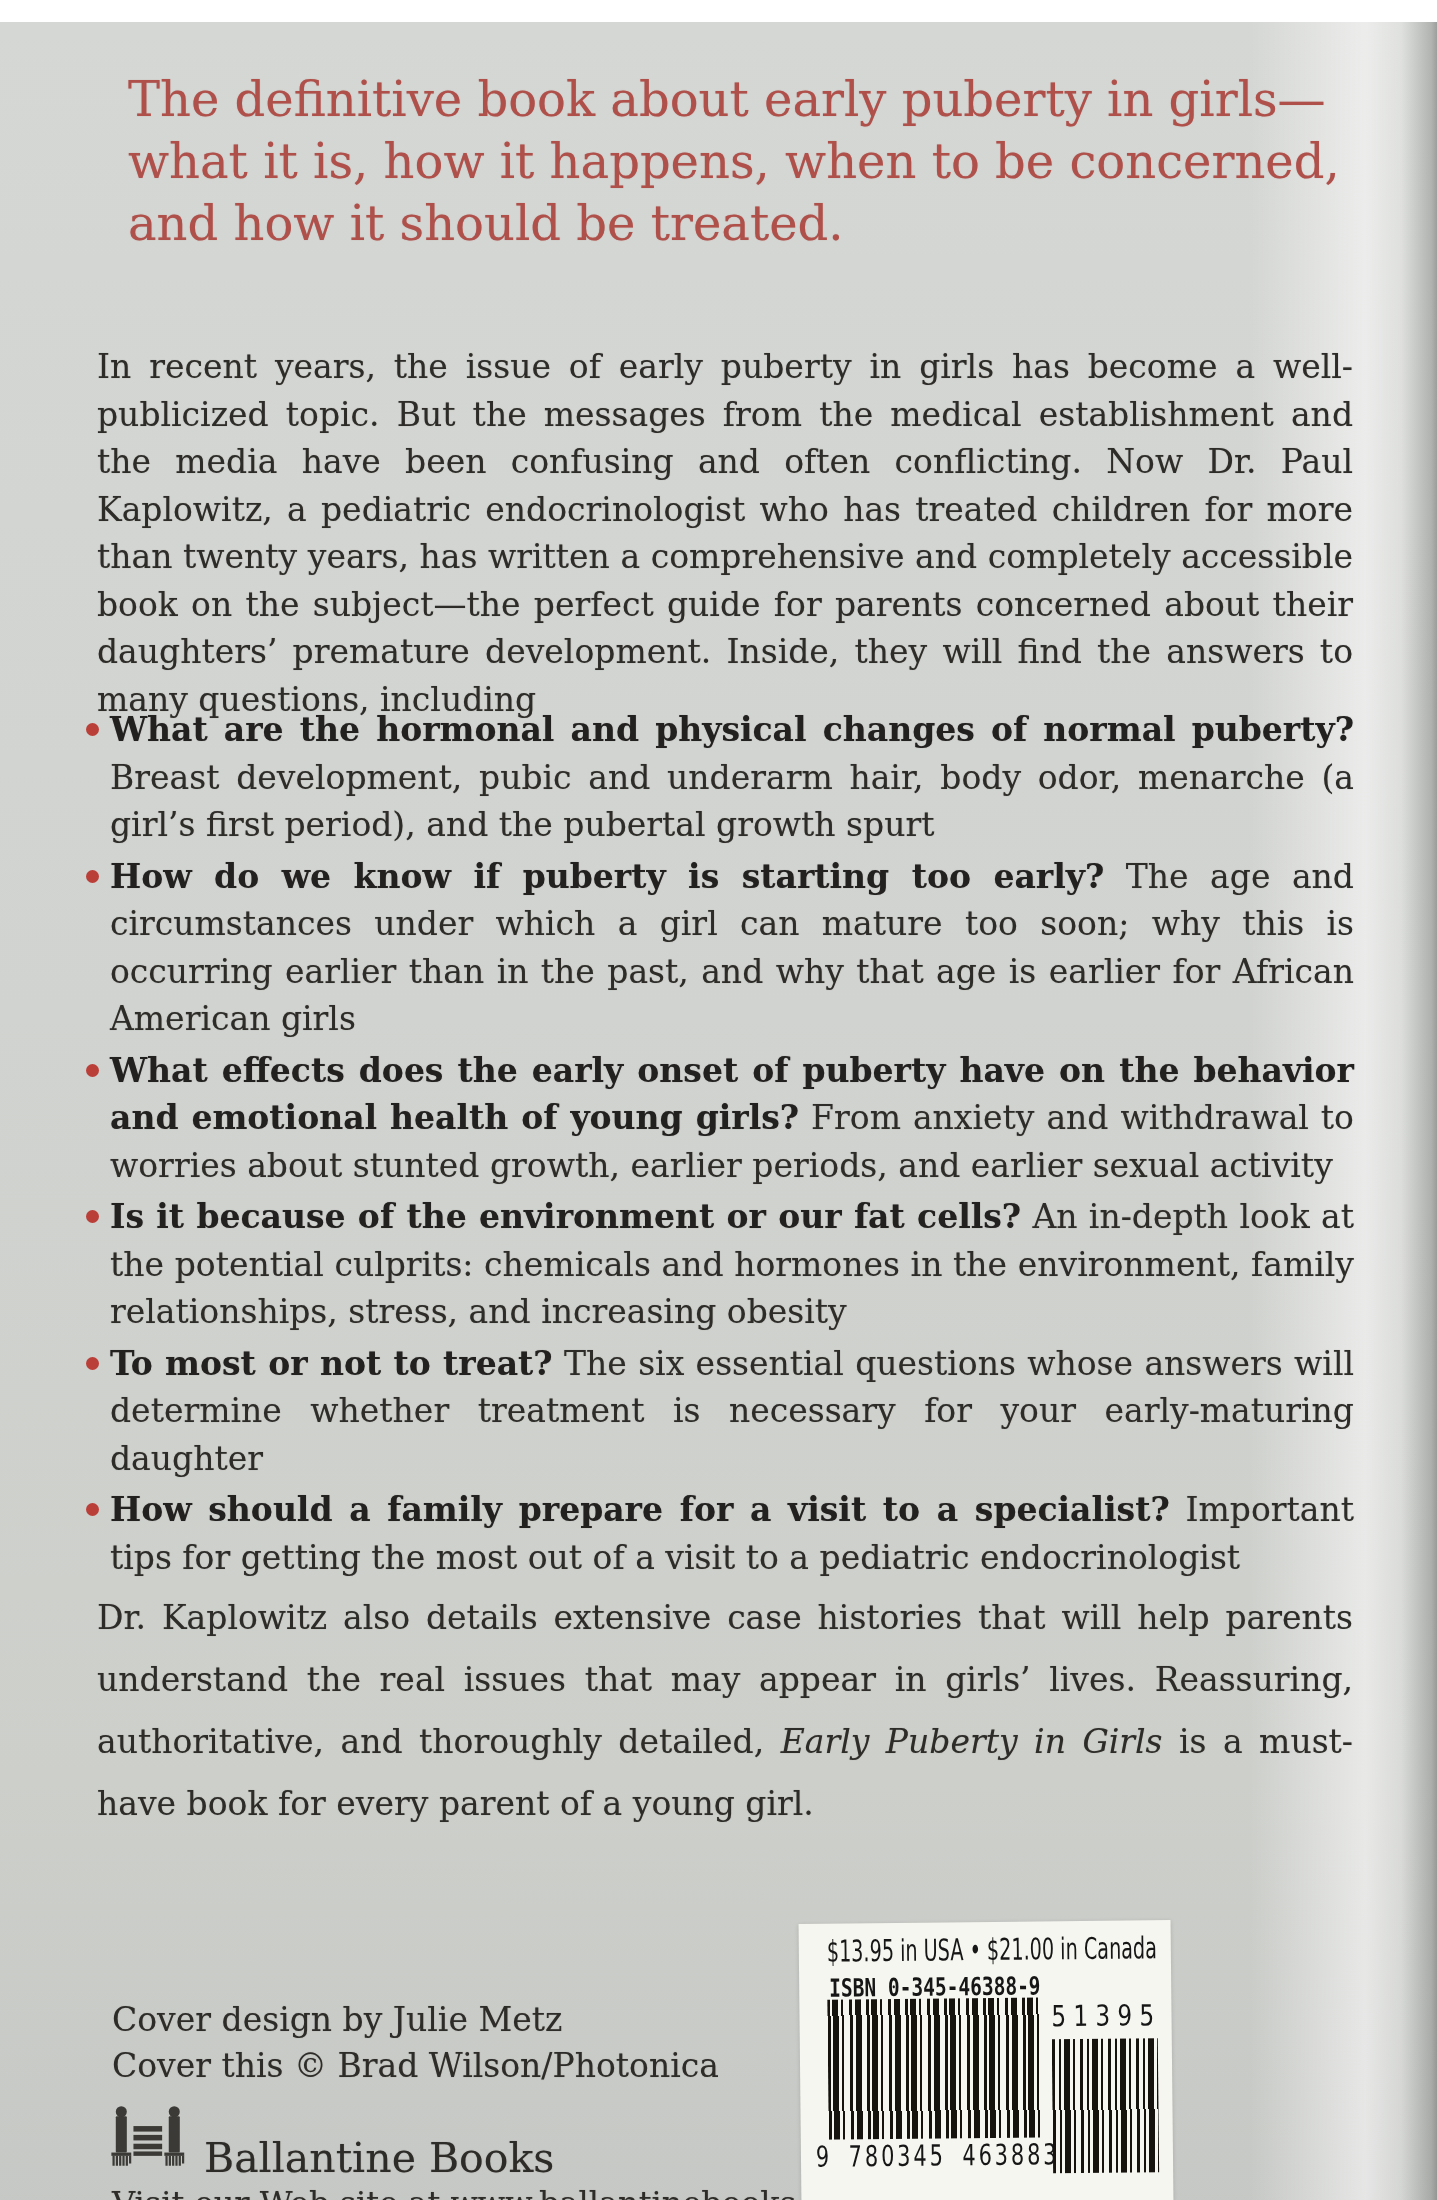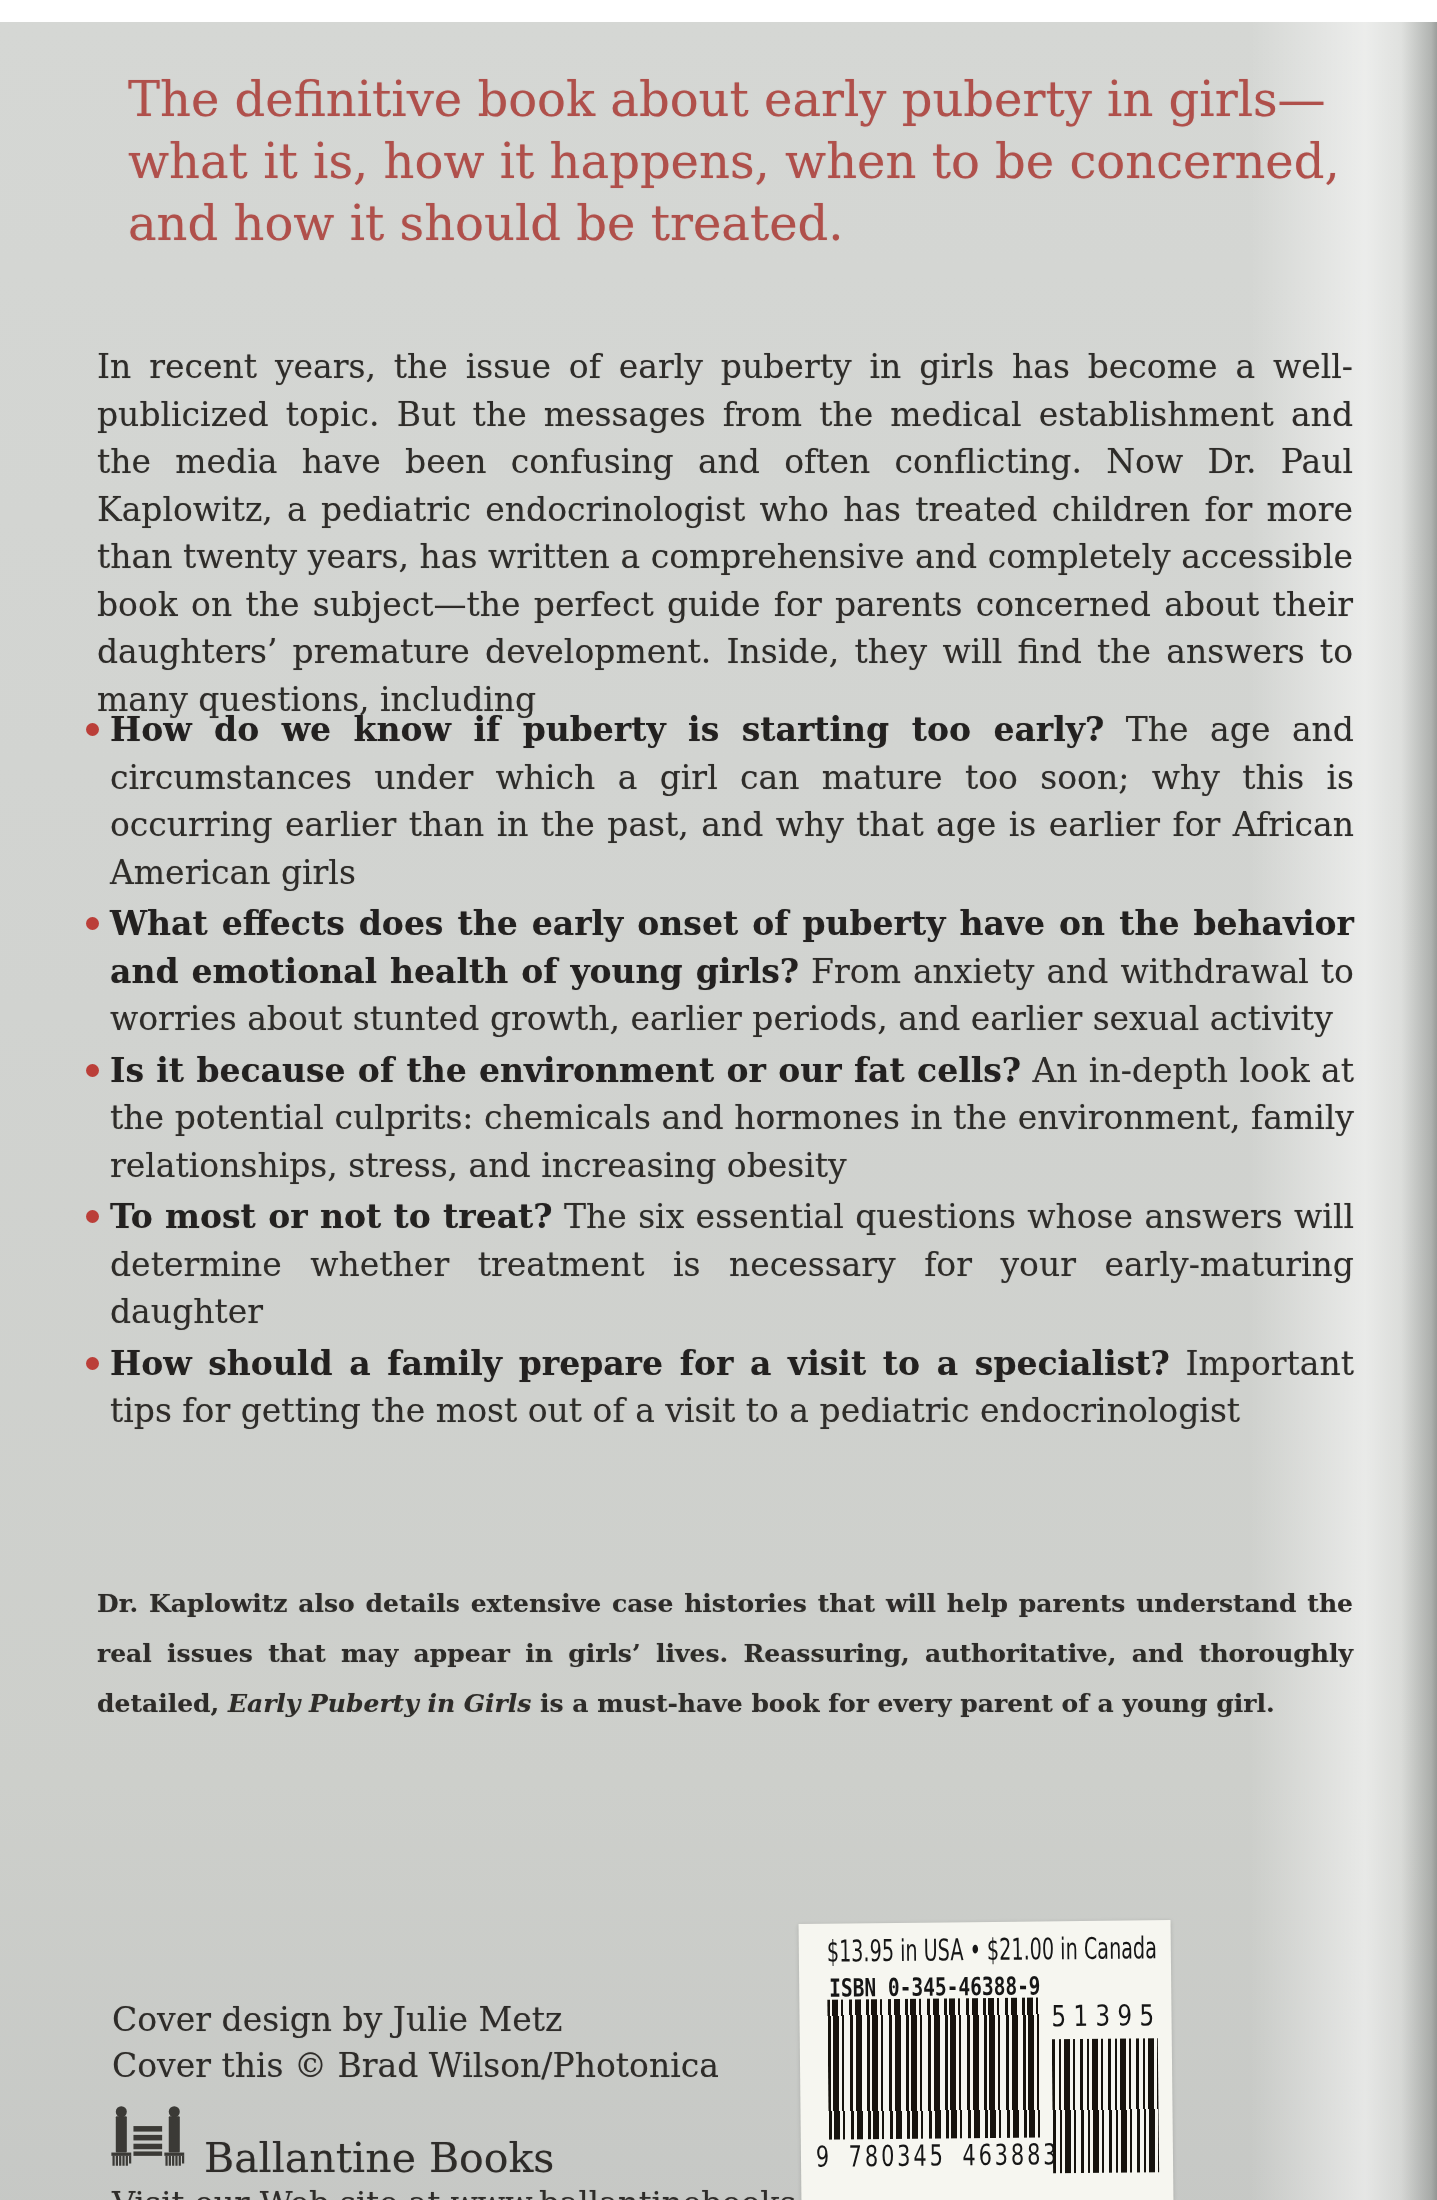--- a/index.html
+++ b/index.html
@@ -42,21 +42,21 @@
     text-align:justify;
   }
   .bullets li .dot{
     position:absolute; left:-2px; top:17px;
     width:13px; height:13px; border-radius:50%;
     background:#bb3f39;
   }
   .bullets .q{ font-weight:bold; color:#232120; }
   .outro{
     position:absolute; left:97px; top:1532px; width:1256px;
-    font-size:25px; line-height:50px; text-align:justify;font-weight:bold;
+    font-size:33px; line-height:62px; text-align:justify;
   }
   .outro em{ font-style:italic; }
 
   
   .credit1{ position:absolute; left:112px; top:1978px; font-size:33px; }
   .credit2{ position:absolute; left:112px; top:2024px; font-size:33px; }
   .colophon{ position:absolute; left:110px; top:2082px; color:#3b3a36; }
   .pubname{ position:absolute; left:204px; top:2112px; font-size:41px; }
   .website{ position:absolute; left:112px; top:2162px; font-size:32px; }
 
@@ -121,20 +121,25 @@
 
   <div class="headline">
     <div>The definitive book about early puberty in girls—</div>
     <div>what it is, how it happens, when to be concerned,</div>
     <div>and how it should be treated.</div>
   </div>
 
   <p class="intro soft">In recent years, the issue of early puberty in girls has become a well-publicized topic. But the messages from the medical establishment and the media have been confusing and often conflicting. Now Dr. Paul Kaplowitz, a pediatric endocrinologist who has treated children for more than twenty years, has written a comprehensive and completely accessible book on the subject—the perfect guide for parents concerned about their daughters’ premature development. Inside, they will find the answers to many questions, including</p>
 
   <ul class="bullets soft">
+    <li>
+      <span class="dot"></span>
+      <span class="q">What are the hormonal and physical changes of normal puberty?</span>
+      <span class="r">Breast development, pubic and underarm hair, body odor, menarche (a girl’s first period), and the pubertal growth spurt</span>
+    </li>
     <li>
       <span class="dot"></span>
       <span class="q">How do we know if puberty is starting too early?</span>
       <span class="r">The age and circumstances under which a girl can mature too soon; why this is occurring earlier than in the past, and why that age is earlier for African American girls</span>
     </li>
     <li>
       <span class="dot"></span>
       <span class="q">What effects does the early onset of puberty have on the behavior and emotional health of young girls?</span>
       <span class="r">From anxiety and withdrawal to worries about stunted growth, earlier periods, and earlier sexual activity</span>
     </li>

